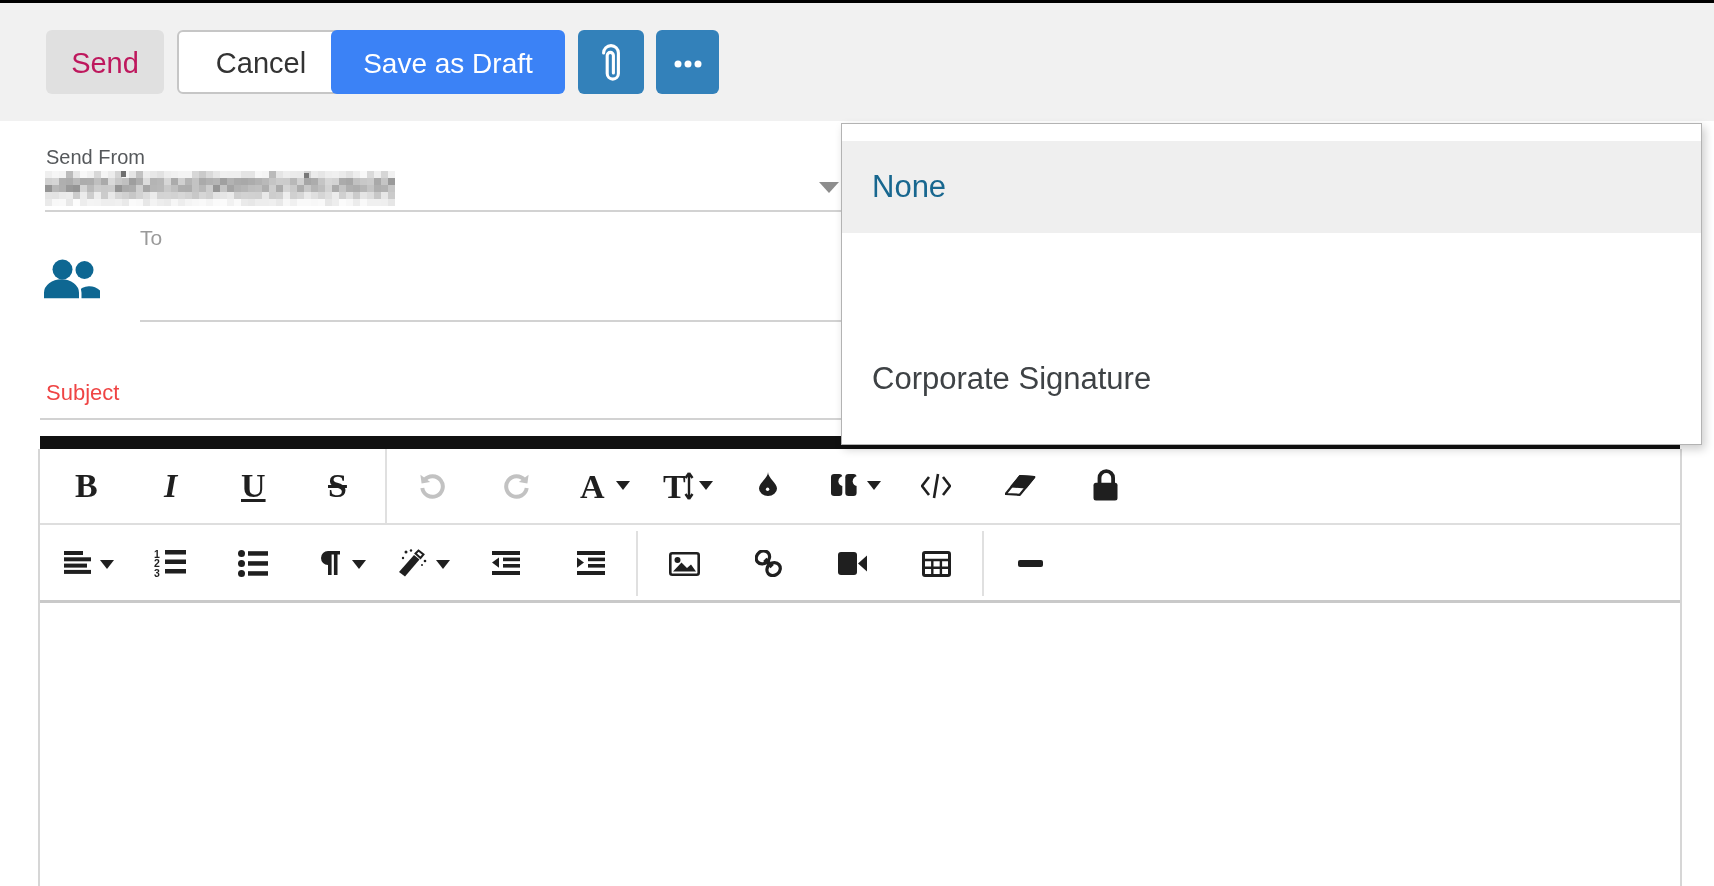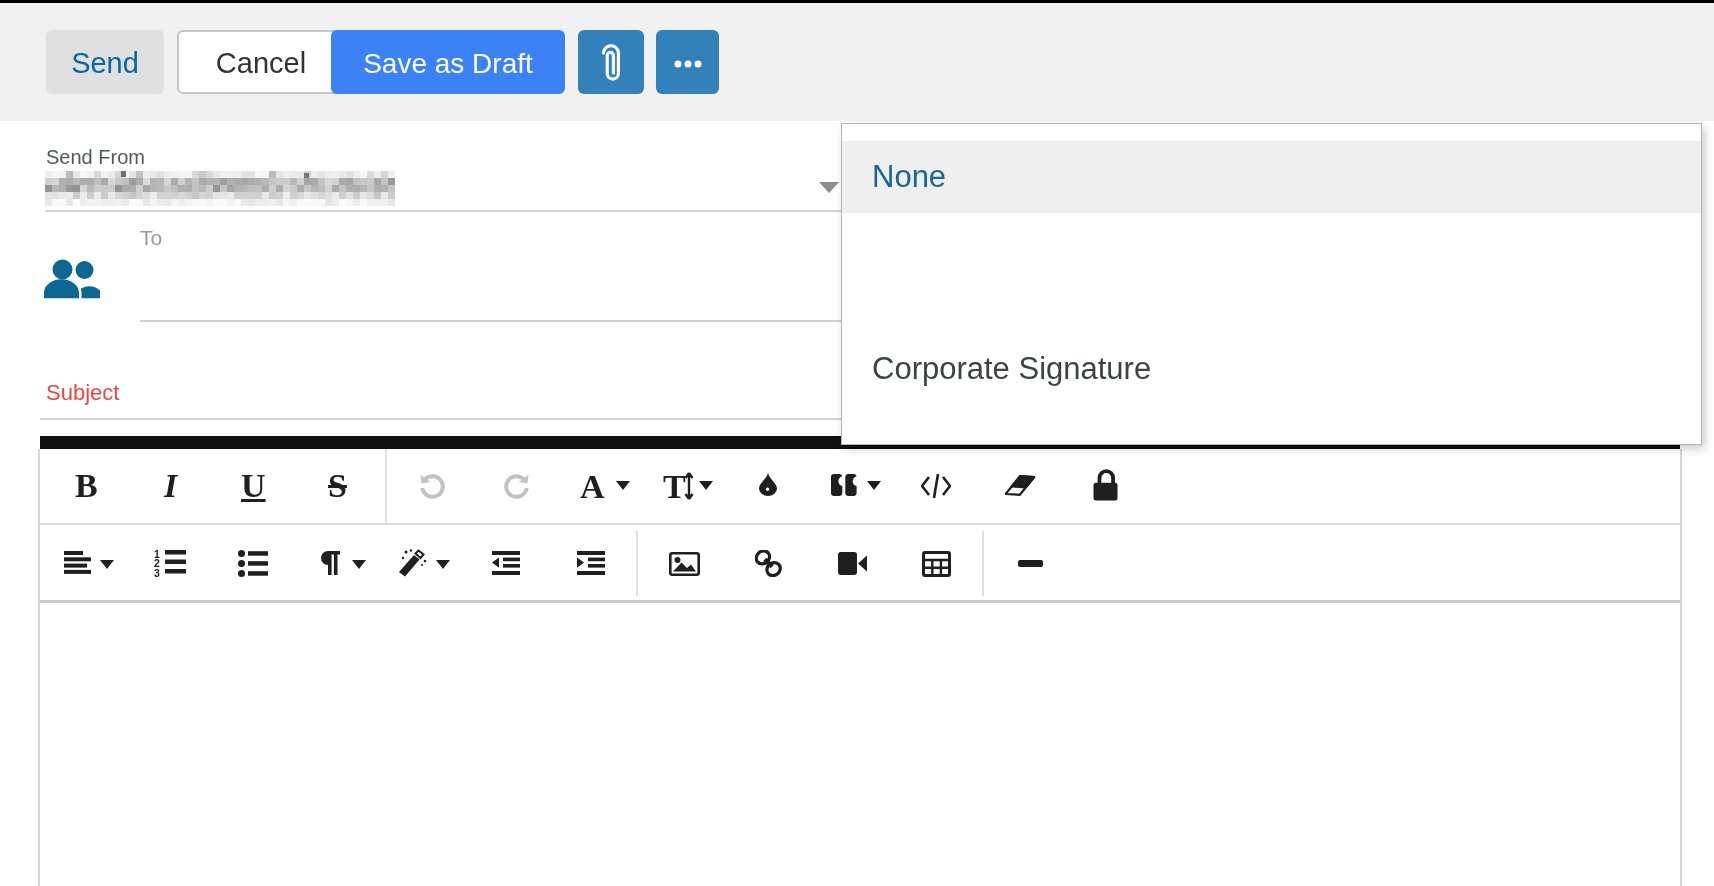--- a/index.html
+++ b/index.html
@@ -5,21 +5,21 @@
   * { margin:0; padding:0; box-sizing:border-box; }
   html,body { width:1714px; height:886px; background:#fff; overflow:hidden;
     font-family:"Liberation Sans", sans-serif; }
   .abs { position:absolute; }
 
   
   #topstrip { left:0; top:0; width:1714px; height:3px; background:#000; }
   #topbar { left:0; top:3px; width:1714px; height:118px; background:#f1f1f1; }
   .btn { position:absolute; top:30px; height:64px; border-radius:6px;
     font-size:28px; display:flex; align-items:center; justify-content:center; padding-top:3px; }
-  #b-send { left:46px; width:118px; background:#e0e0e0; color:#0369a1; font-size:29px; }
+  #b-send { left:46px; width:118px; background:#e0e0e0; color:#be185d; font-size:29px; }
   #b-cancel { left:177px; width:168px; background:#fff; border:2px solid #c6c6c6; color:#333; font-size:29px; }
   #b-draft { left:331px; width:234px; background:#3b82f6; color:#fff; }
   #b-attach { left:578px; width:66px; background:#3381ba; }
   #b-more { left:656px; width:63px; background:#3381ba; }
 
   
   #lbl-sendfrom { left:46px; top:146px; font-size:20px; color:#55585b; }
   #line-from { left:45px; top:210px; width:1612px; height:2px; background:#d2d2d2; }
   #caret-from { left:819px; top:182px; width:0; height:0;
     border-left:10px solid transparent; border-right:10px solid transparent;
@@ -40,21 +40,21 @@
 
   .ico { position:absolute; color:#1f1f1f; }
   .serif { font-family:"Liberation Serif", serif; font-weight:bold; }
   .car { position:absolute; width:0; height:0;
     border-left:7.5px solid transparent; border-right:7.5px solid transparent;
     border-top:9px solid #1f1f1f; }
 
   
   #dd { left:841px; top:123px; width:861px; height:322px; background:#fff;
     border:1.5px solid #b3b3b3; box-shadow:3px 4px 9px rgba(0,0,0,0.2); }
-  .dd-item { position:absolute; left:0; width:100%; height:72px;
+  .dd-item { position:absolute; left:0; width:100%; height:92px;
     display:flex; align-items:center; padding-left:30px; font-size:31px; color:#3e4245; }
   #dd-1 { top:17px; background:#efefef; color:#18678f; }
   #dd-2 { top:113px; }
   #dd-3 { top:209px; }
 </style>
 </head>
 <body>
 <div class="abs" id="topbar"></div>
 <div class="abs" id="topstrip"></div>
 <div class="btn" id="b-send">Send</div>

